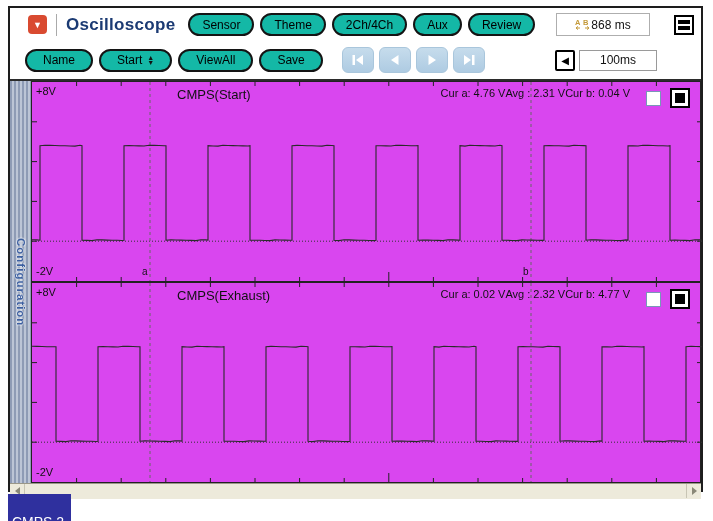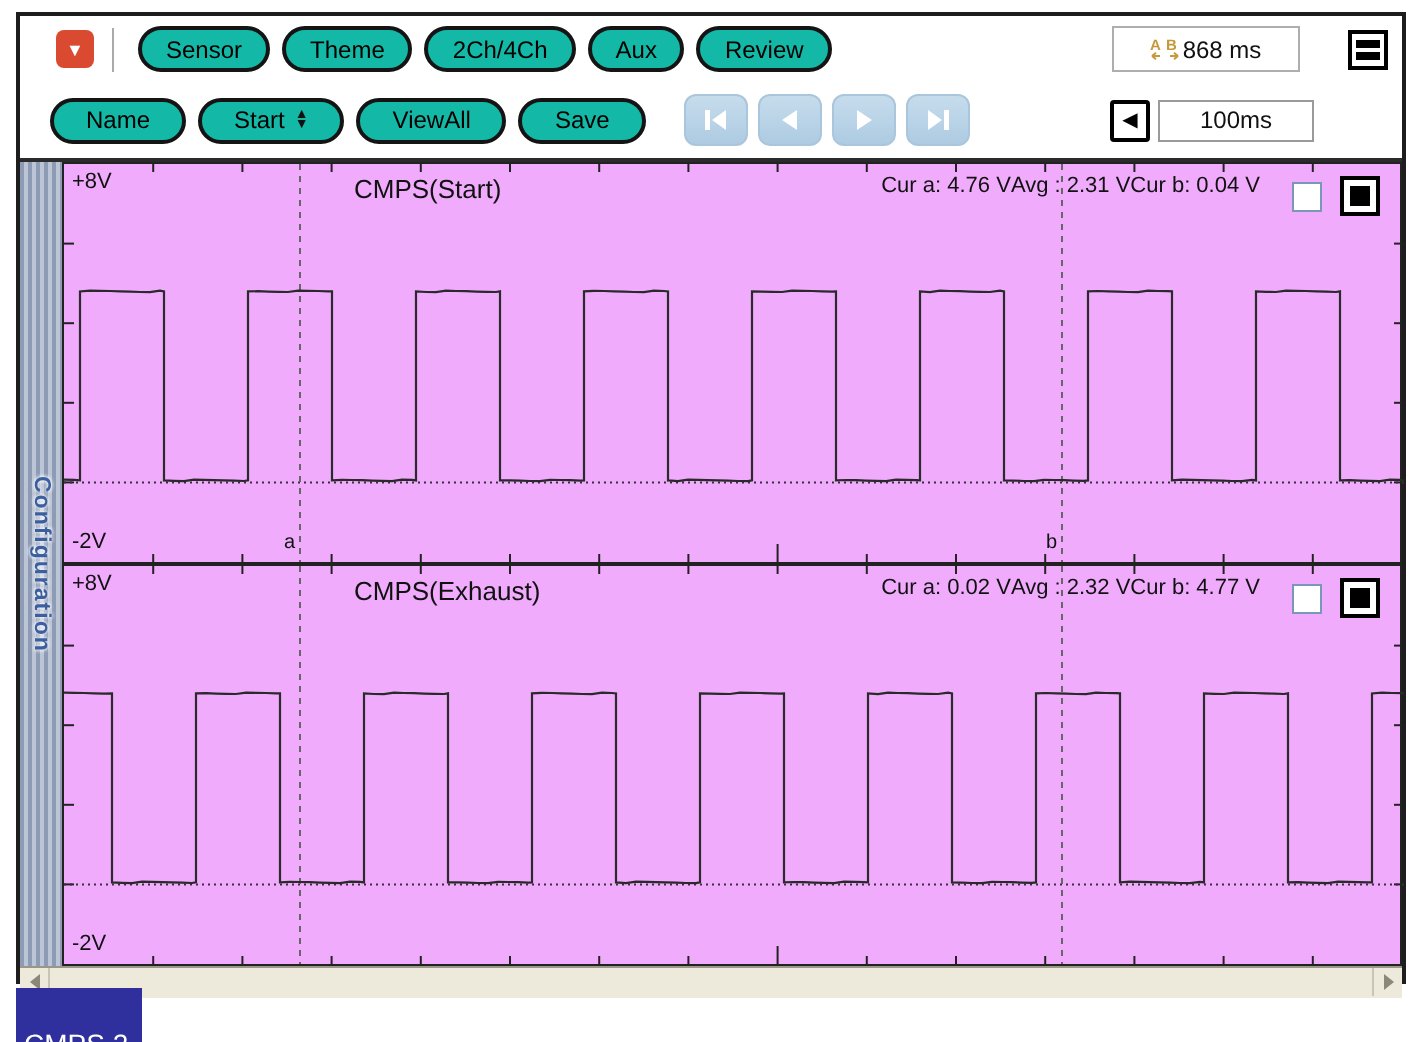--- a/index.html
+++ b/index.html
@@ -33,21 +33,21 @@
   .tb-value{width:76px;height:19px;border:1px solid #9a9a9a;display:flex;align-items:center;
       justify-content:center;font-size:12px;}
   
   .main{display:flex;height:402px;}
   .side-tab{width:21px;height:402px;cursor:pointer;
       background:repeating-linear-gradient(90deg,#8e9bb5 0 2px,#bcc5d6 2px 4px);
       display:flex;align-items:center;justify-content:center;}
   .vert-text{writing-mode:vertical-rl;font-size:11.5px;font-weight:bold;color:#3c5fa0;
       text-shadow:0 0 2px #fff,0 0 2px #fff;letter-spacing:1px;}
   .channels{flex:1;display:flex;flex-direction:column;}
-  .channel{position:relative;height:201px;box-sizing:border-box;border:1px solid #222;background:#f0abfc;}
+  .channel{position:relative;height:201px;box-sizing:border-box;border:1px solid #222;background:#d946ef;}
   .channel + .channel{margin-top:0;}
   .channel svg{position:absolute;left:0;top:0;}
   .lbl{position:absolute;font-size:11px;color:#111;}
   .ch-title{position:absolute;left:145px;top:5px;font-size:13px;color:#111;}
   .meas{position:absolute;right:70px;top:5px;display:flex;gap:0;font-size:11px;white-space:nowrap;}
   .chk{position:absolute;right:39px;top:9px;width:13px;height:13px;border:1px solid #7a96b8;
       background:#fff;cursor:pointer;}
   .sqbtn{position:absolute;right:10px;top:6px;width:20px;height:20px;border:2px solid #000;
       background:#fff;box-sizing:border-box;display:flex;align-items:center;justify-content:center;cursor:pointer;}
   .sqbtn div{width:10px;height:10px;background:#000;}
@@ -69,20 +69,21 @@
 </head>
 <body>
 
 <div class="window">
 
   <div class="row1">
     <div class="dropdown-btn">
       <span id="ddIcon">▼</span>
     </div>
     <div class="vsep"></div>
+    <div class="app-title">Oscilloscope</div>
     <div style="display:flex" id="menuButtons">
         <button class="pill">Sensor</button>
         <button class="pill">Theme</button>
         <button class="pill">2Ch/4Ch</button>
         <button class="pill">Aux</button>
         <button class="pill">Review</button>
       </div>
     <div class="time-display">
       <svg width="16" height="14" viewBox="0 0 16 14">
         <text x="0" y="7" font-size="7.5" font-weight="bold" fill="#c49a3a" font-family="Liberation Sans,sans-serif" id="abA">A</text>

